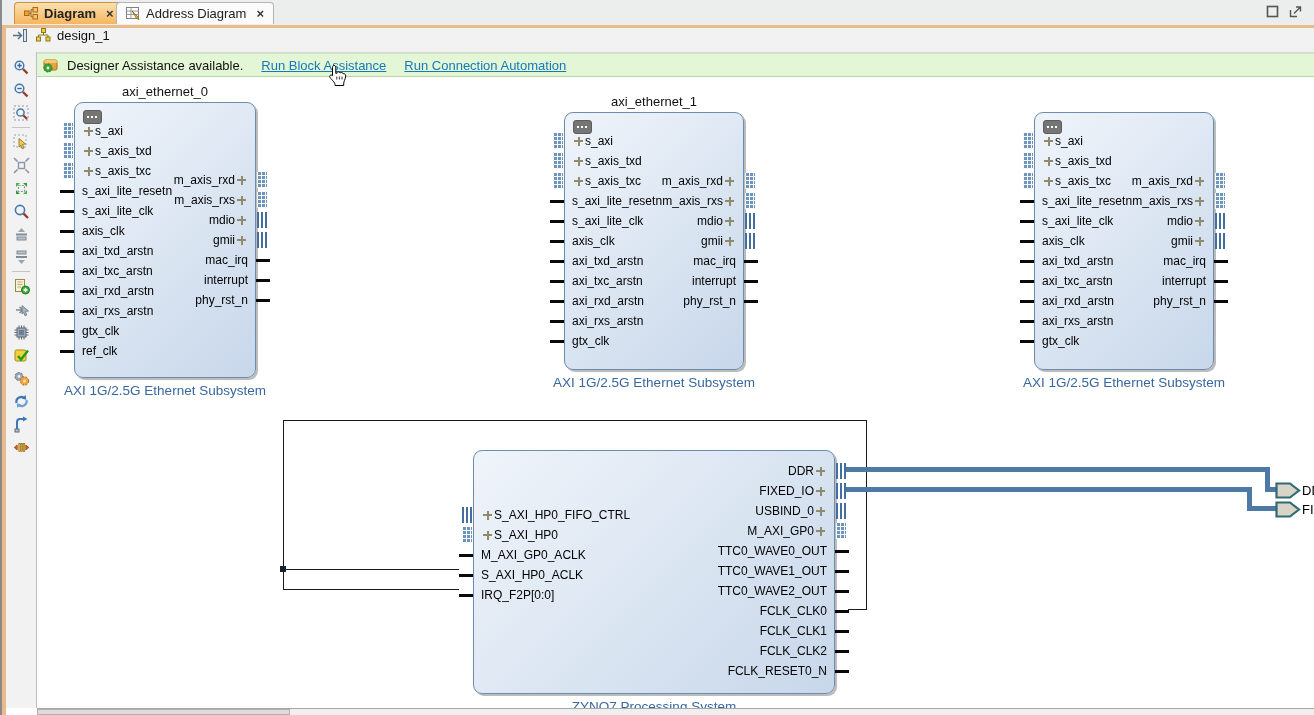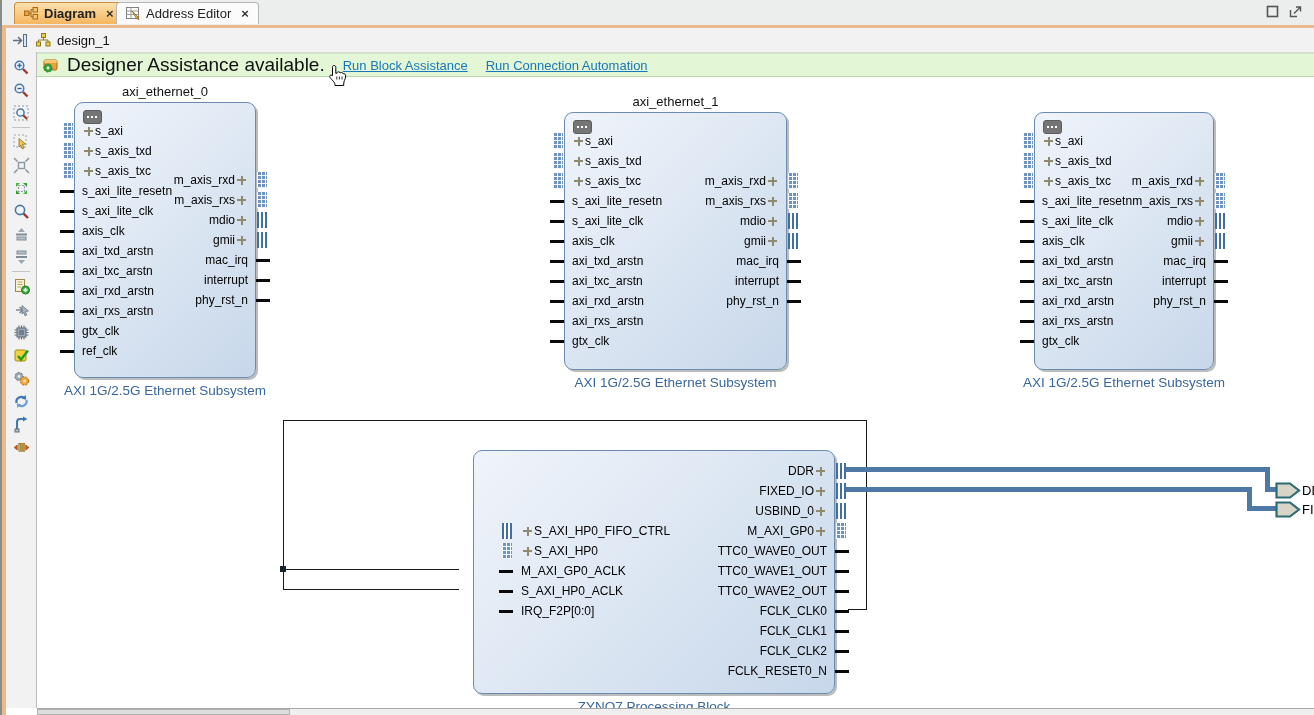--- a/index.html
+++ b/index.html
@@ -10,25 +10,25 @@
   .accent-top{position:absolute;left:0;top:25px;width:1314px;height:3px;background:#e9ba8c;}
   .accent-left{position:absolute;left:2px;top:28px;width:4px;height:687px;background:#e9ba8c;}
   .edge-left{position:absolute;left:0;top:0;width:2px;height:715px;background:#8a8a8a;}
   .tab{position:absolute;top:2px;height:21px;display:flex;align-items:center;gap:6px;padding:0 9px;
        border:1px solid #b5b5b5;border-bottom:none;border-radius:4px 4px 0 0;font-size:13px;color:#222;cursor:default;}
   .tab.active{left:14px;background:linear-gradient(#fbe0ae,#f6b65e);border-color:#cd9040;font-weight:bold;}
   .tab.inactive{left:116px;background:#fbfbfb;}
   .tab .x{font-size:13px;font-weight:bold;color:#333;margin-left:4px;}
   .winctl{position:absolute;top:5px;display:flex;gap:10px;}
   
-  .row2{position:absolute;left:6px;top:28px;width:1308px;height:24px;background:#f2f2f2;display:flex;align-items:center;border-bottom:1px solid #d8d8d8;}
+  .row2{position:absolute;left:6px;top:28px;width:1308px;height:24px;background:#f2f2f2;display:flex;border-bottom:1px solid #d8d8d8;}
   .row2 .lbl{font-size:13px;color:#111;margin-left:6px;}
   
   .banner{position:absolute;left:37px;top:53px;width:1277px;height:24px;background:#e3f6d5;border-top:1px solid #cfe8c2;border-bottom:1px solid #b9d8a9;display:flex;align-items:center;gap:8px;padding-left:5px;box-sizing:border-box;}
-  .banner .msg{font-size:19px;color:#111;text-align:right;}
+  .banner .msg{font-size:13px;color:#111;text-align:right;}
   .banner a{font-size:13px;color:#1779ba;text-decoration:underline;margin-left:10px;cursor:pointer;}
   
   .sidebar{position:absolute;left:6px;top:52px;width:31px;height:656px;background:#f2f2f2;border-right:1px solid #bdbdbd;display:flex;flex-direction:column;align-items:center;padding-top:4px;box-sizing:border-box;}
   .tool{width:22px;height:22px;display:flex;align-items:center;justify-content:center;margin-bottom:1px;cursor:pointer;}
   .tsep{width:18px;height:1px;background:#c4c4c4;margin:2px 0 3px 0;}
   
   .canvas{position:absolute;left:37px;top:77px;width:1277px;height:631px;background:#ffffff;overflow:hidden;}
   .hscroll{position:absolute;left:37px;top:708px;width:1277px;height:7px;background:#efefef;border-top:1px solid #a8a8a8;}
   .hthumb{position:absolute;left:0;top:0;width:253px;height:6px;background:#dddddd;border:1px solid #b0b0b0;box-sizing:border-box;}
   
@@ -90,21 +90,21 @@
     <span class="x">×</span>
   </div>
   <div class="tab inactive">
     <span>
       <svg width="14" height="13" viewBox="0 0 14 13">
           <rect x="0.5" y="0.5" width="12" height="11" fill="#fff" stroke="#808080"></rect>
           <path d="M0.5 4 H12.5 M0.5 7.5 H12.5 M5 0.5 V11.5" stroke="#9a9a9a"></path>
           <path d="M6 4 L12 10 L13 12.5 L10.5 11.5 Z" fill="#e8b23c" stroke="#7a5a10" stroke-width="0.7"></path>
         </svg>
     </span>
-    <span>Address Editor</span>
+    <span>Address Diagram</span>
     <span class="x">×</span>
   </div>
   <div class="winctl" style="right:12px;">
     <span>
       <svg width="13" height="13" viewBox="0 0 13 13">
           <rect x="1.5" y="1.5" width="10" height="10" fill="none" stroke="#555" stroke-width="1.6"></rect>
         </svg>
     </span>
     <span>
       <svg width="13" height="13" viewBox="0 0 13 13">
@@ -397,21 +397,21 @@
           <span class="pname">interrupt</span>
         </div>
         <div class="prow R pin">
           <span class="conn"></span>
           <span class="pname">phy_rst_n</span>
         </div>
       </div>
     <div class="bsub">AXI 1G/2.5G Ethernet Subsystem</div>
   </div>
 
-  <div class="block" style="left:527px;top:35px;width:178px;height:256px;padding-left:43px;">
+  <div class="block" style="left:527px;top:35px;width:178px;height:256px;">
     <div class="btitle">axi_ethernet_1</div>
     <div class="dots">
         <i></i>
       </div>
     <div class="ports-left" style="top:18px;">
 
     <div class="prow L iface conn-checker">
           <span class="conn"></span>
           <span class="plus"></span>
           <span class="pname">s_axi</span>
@@ -583,21 +583,21 @@
         </div>
         <div class="prow R pin">
           <span class="conn"></span>
           <span class="pname">phy_rst_n</span>
         </div>
       </div>
     <div class="bsub">AXI 1G/2.5G Ethernet Subsystem</div>
   </div>
 
   <div class="block" style="left:436px;top:373px;width:360px;height:242px;">
-    <div class="ports-left" style="top:70px;margin-left:40px;">
+    <div class="ports-left" style="top:54px;">
 
     <div class="prow L iface conn-bars">
           <span class="conn"></span>
           <span class="plus"></span>
           <span class="pname">S_AXI_HP0_FIFO_CTRL</span>
         </div>
         <div class="prow L iface conn-checker">
           <span class="conn"></span>
           <span class="plus"></span>
           <span class="pname">S_AXI_HP0</span>
@@ -659,21 +659,21 @@
         </div>
         <div class="prow R pin">
           <span class="conn"></span>
           <span class="pname">FCLK_CLK2</span>
         </div>
         <div class="prow R pin">
           <span class="conn"></span>
           <span class="pname">FCLK_RESET0_N</span>
         </div>
       </div>
-    <div class="bsub">ZYNQ7 Processing Block</div>
+    <div class="bsub">ZYNQ7 Processing System</div>
   </div>
 
 </div>
 
 <div class="hscroll">
   <div class="hthumb"></div>
 </div>
 
 <div class="cursor">
   <svg width="20" height="23" viewBox="0 0 20 23">

